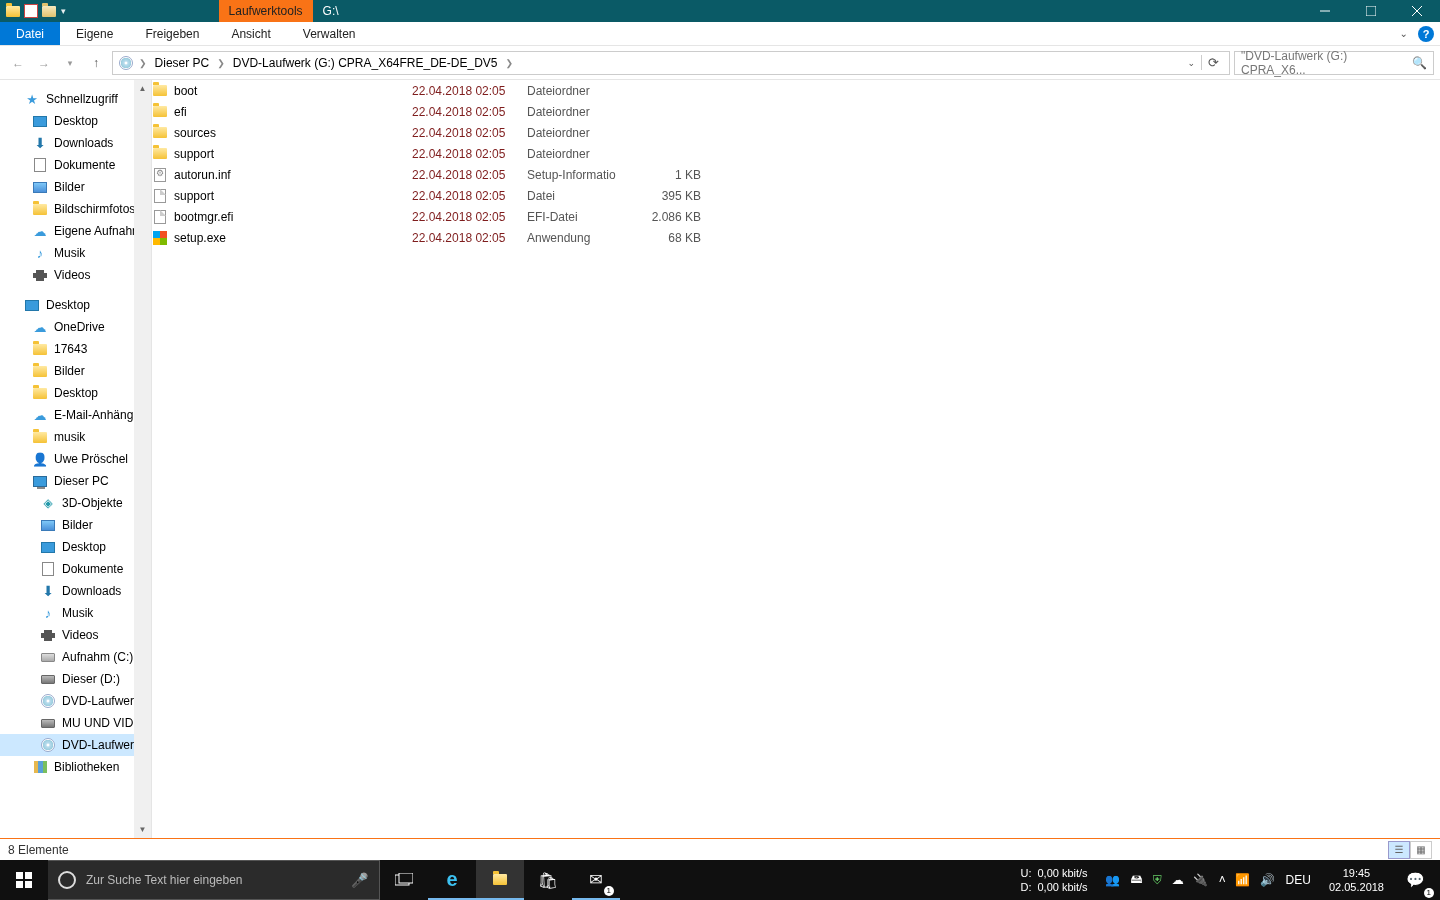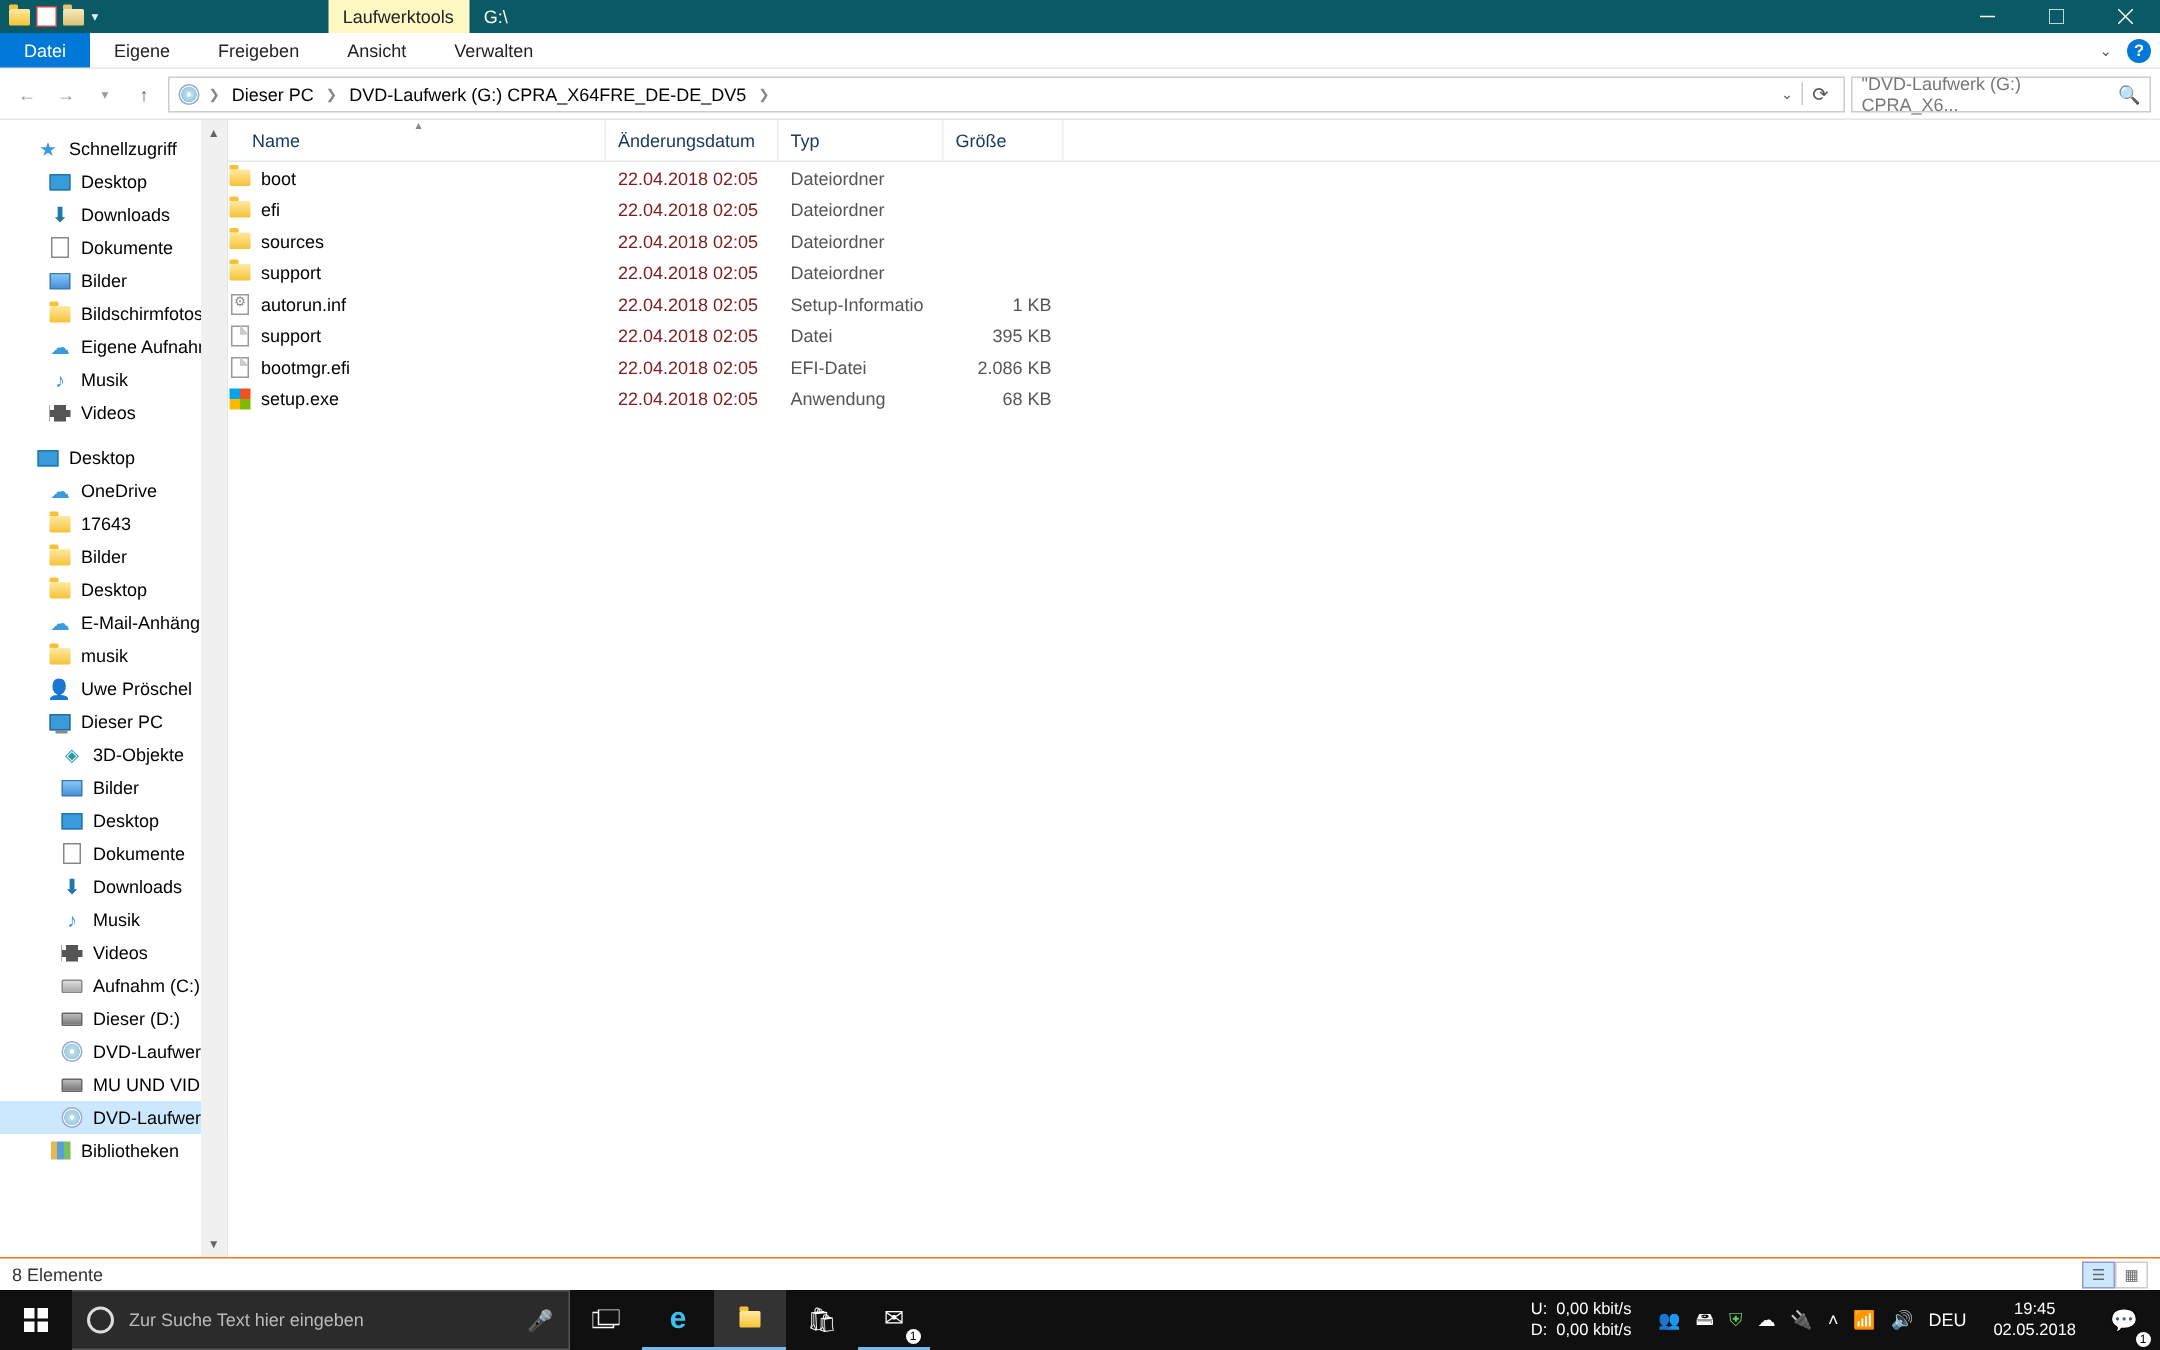--- a/index.html
+++ b/index.html
@@ -2,21 +2,21 @@
 <html><head>
 <meta charset="utf-8">
 <style>
   * { box-sizing: border-box; font-family: "Segoe UI", Tahoma, sans-serif; }
   body { margin: 0; padding: 0; width: 1440px; height: 900px; background: #fff; overflow: hidden; font-size: 12px; color: #000; }
   
   .titlebar { height: 22px; background: #0a5a66; display: flex; align-items: stretch; color: #fff; }
   .tb-left { display: flex; align-items: center; padding-left: 4px; gap: 2px; }
   .tb-ico { width: 18px; height: 18px; display: inline-flex; align-items: center; justify-content: center; }
   .tb-drop { font-size: 9px; opacity: .9; padding: 0 3px 0 1px; }
-  .tb-tab { background: #fef9c3; color: #222; padding: 0 10px; display: flex; align-items: center; height: 22px; margin-left: 150px; }
+  .tb-tab { background: #f97316; color: #222; padding: 0 10px; display: flex; align-items: center; height: 22px; margin-left: 150px; }
   .tb-title { padding: 0 10px; display: flex; align-items: center; }
   .tb-right { margin-left: auto; display: flex; }
   .tb-btn { width: 46px; display: flex; align-items: center; justify-content: center; color: #fff; }
   
   .ribbon { height: 24px; display: flex; align-items: stretch; border-bottom: 1px solid #e5e5e5; }
   .r-file { background: #0078d7; color: #fff; padding: 0 16px; display: flex; align-items: center; }
   .r-tab { padding: 0 16px; display: flex; align-items: center; color: #222; }
   .r-right { margin-left: auto; display: flex; align-items: center; padding-right: 6px; gap: 6px; }
   .r-chev { font-size: 10px; color: #555; padding: 4px; }
   .r-help { width: 16px; height: 16px; border-radius: 50%; background: #0078d7; color: #fff; font-size: 11px; display: flex; align-items: center; justify-content: center; font-weight: bold; }
@@ -415,34 +415,20 @@
   </div>
       </div>
     <div class="sb-scroll">
       <div class="arr">▲</div>
       <div class="track"></div>
       <div class="arr">▼</div>
     </div>
   </div>
 
   <div class="filelist">
-    <div class="fl-header">
-      <div class="fl-col name">
-          <span>Name</span>
-        </div>
-      <div class="fl-col date">
-          <span>Änderungsdatum</span>
-        </div>
-      <div class="fl-col type">
-          <span>Typ</span>
-        </div>
-      <div class="fl-col size">
-          <span>Größe</span>
-        </div>
-    </div>
     <div id="fl-body">
         <div class="fl-row">
     <div class="fl-cell name">
             <span class="file-ico">
               <span class="ico-folder"></span>
             </span>
             <span>boot</span>
           </div>
     <div class="fl-cell date">22.04.2018 02:05</div>
     <div class="fl-cell type">Dateiordner</div>

